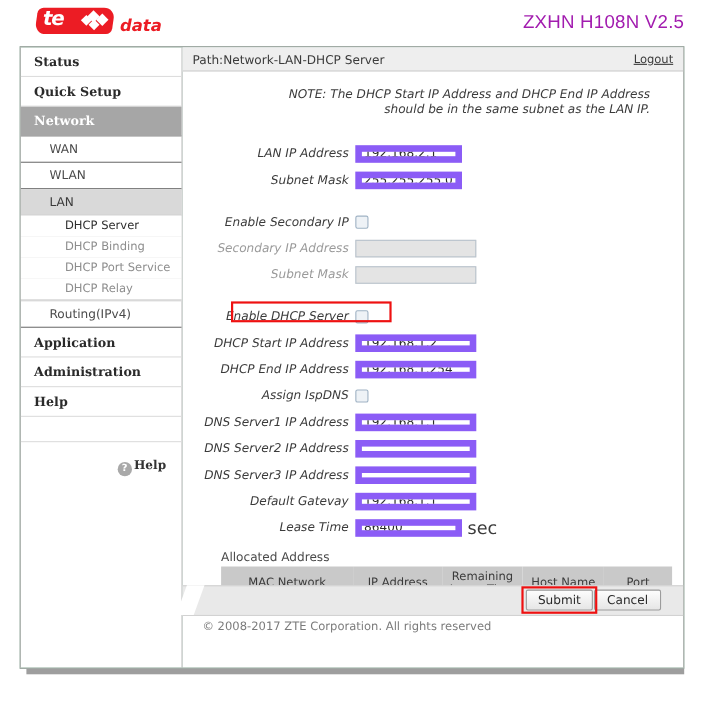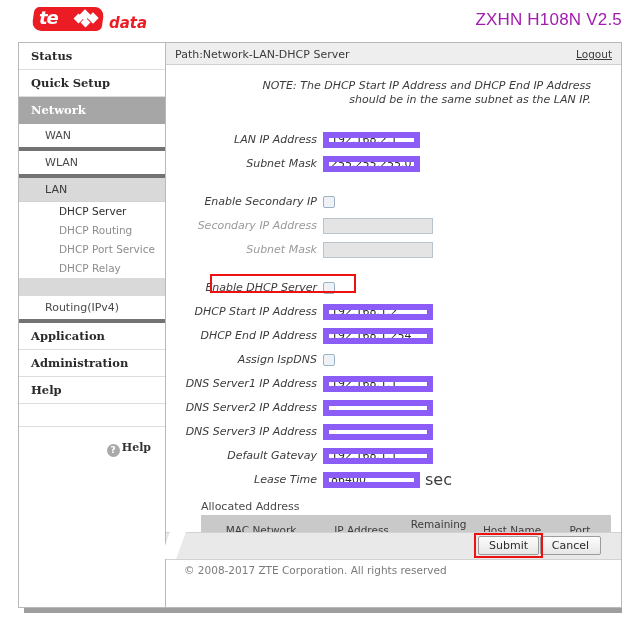--- a/index.html
+++ b/index.html
@@ -127,32 +127,32 @@
   }
   .nav-top.active {
     background: #a6a6a6;
     color: #ffffff;
     border-bottom: 1px solid #a6a6a6;
   }
   .nav-sub {
     font-size: 11px;
     color: #4a4a4a;
     padding: 5px 0 5px 26px;
-    border-bottom: 4px solid #737373;
+    border-bottom: 1px solid #737373;
     font-family: "DejaVu Sans", sans-serif;
     line-height: 13px;
   }
   .nav-sub.open {
     background: #d9d9d9;
     border-bottom: 1px solid #d2d2d2;
     color: #3a3a3a;
   }
   .subgroup {
     background: #d9d9d9;
-    padding-bottom: 18px;
+    padding-bottom: 2px;
   }
   .nav-sub2 {
     font-size: 10.5px;
     color: #8d8d8d;
     padding: 3px 0 3px 40px;
     background: #ffffff;
     line-height: 13px;
   }
   .nav-sub2.current {
     color: #2e2e2e;
@@ -423,21 +423,21 @@
 
     <div class="sidebar">
       <div class="nav-top">Status</div>
       <div class="nav-top">Quick Setup</div>
       <div class="nav-top active">Network</div>
       <div class="nav-sub">WAN</div>
       <div class="nav-sub">WLAN</div>
       <div class="nav-sub open">LAN</div>
       <div class="subgroup">
         <div class="nav-sub2 current">DHCP Server</div>
-        <div class="nav-sub2">DHCP Routing</div>
+        <div class="nav-sub2">DHCP Binding</div>
         <div class="nav-sub2">DHCP Port Service</div>
         <div class="nav-sub2">DHCP Relay</div>
       </div>
       <div class="nav-sub">Routing(IPv4)</div>
       <div class="nav-top">Application</div>
       <div class="nav-top">Administration</div>
       <div class="nav-top">Help</div>
       <div class="nav-spacer"></div>
       <div class="help-box">
         <span class="help-circle">?</span><span class="help-text">Help</span>

